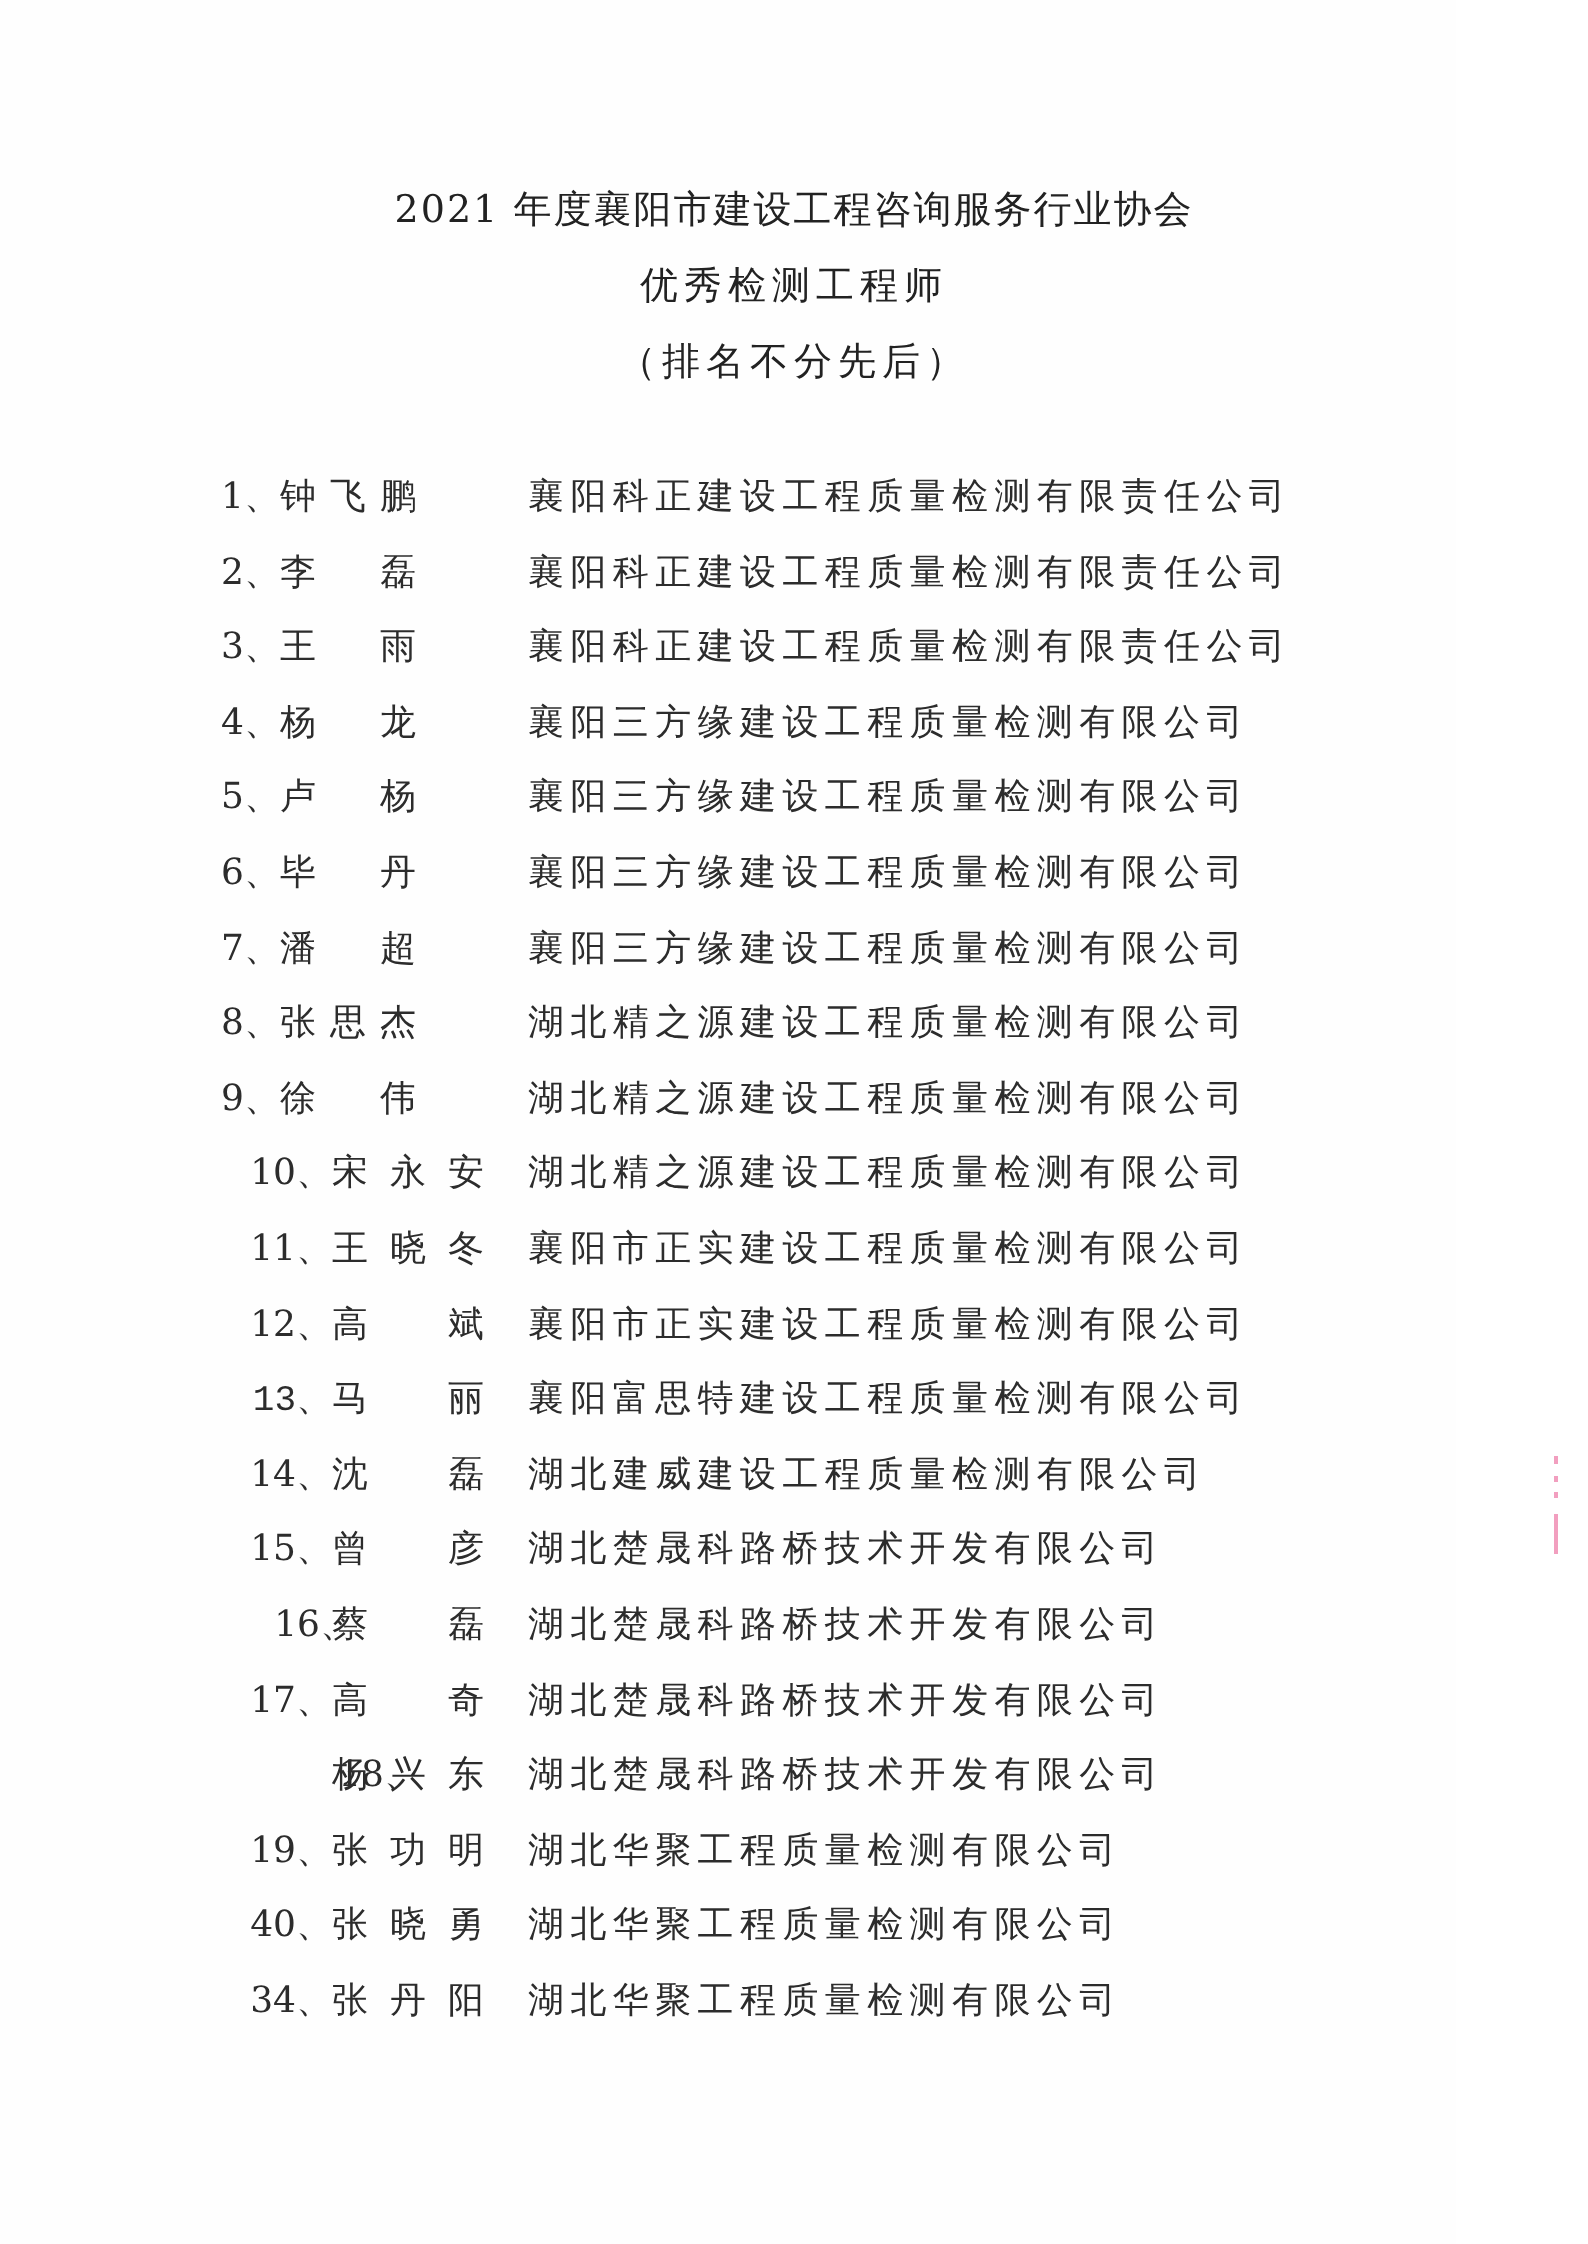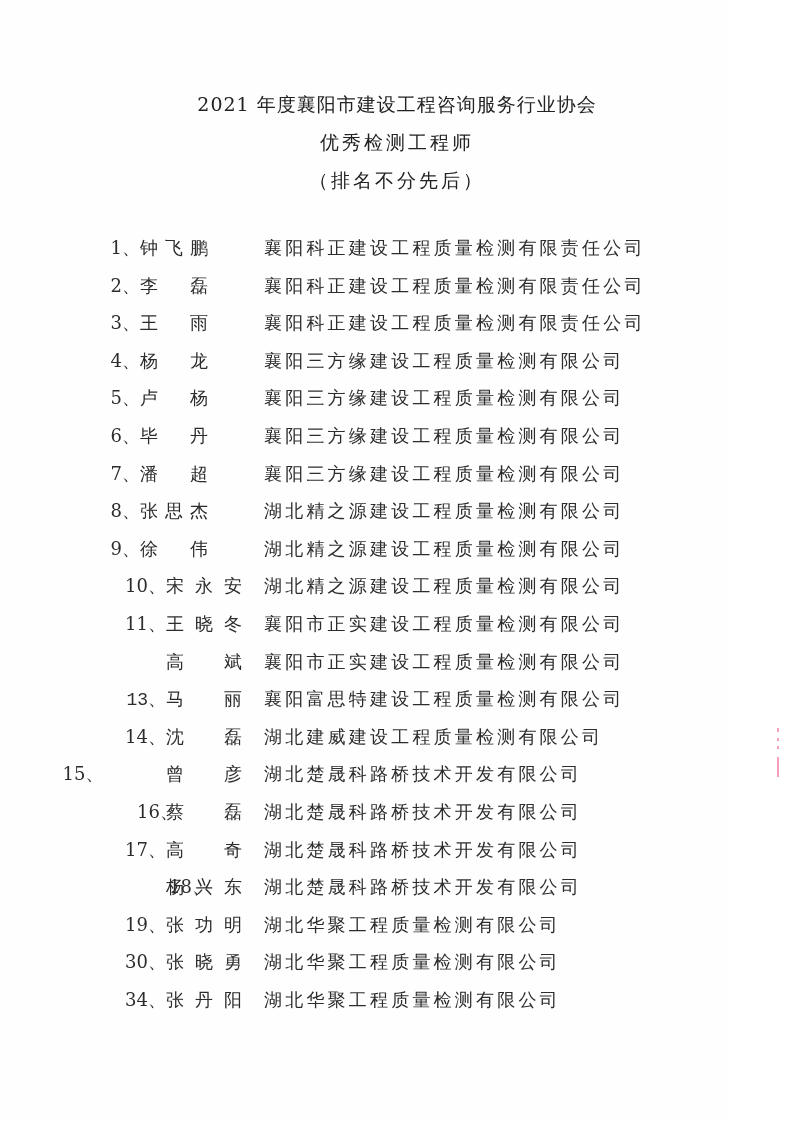--- a/index.html
+++ b/index.html
@@ -176,20 +176,21 @@
       <div class="row" style="top: 376px;">
         <span class="num" style="width: 166px;">11、</span>
         <span class="name" style="left: 166px; width: 76px;">
           <span>王</span>
           <span>晓</span>
           <span>冬</span>
         </span>
         <span class="company">襄阳市正实建设工程质量检测有限公司</span>
       </div>
       <div class="row" style="top: 413.6px;">
+        <span class="num" style="width: 166px;">12、</span>
         <span class="name" style="left: 166px; width: 76px;">
           <span>高</span>
           <span>斌</span>
         </span>
         <span class="company">襄阳市正实建设工程质量检测有限公司</span>
       </div>
       <div class="row" style="top: 451.2px;">
         <span class="num" style="width: 166px; font-family: Liberation Mono, monospace;">13、</span>
         <span class="name" style="left: 166px; width: 76px;">
           <span>马</span>
@@ -199,21 +200,21 @@
       </div>
       <div class="row" style="top: 488.8px;">
         <span class="num" style="width: 166px;">14、</span>
         <span class="name" style="left: 166px; width: 76px;">
           <span>沈</span>
           <span>磊</span>
         </span>
         <span class="company">湖北建威建设工程质量检测有限公司</span>
       </div>
       <div class="row" style="top: 526.4px;">
-        <span class="num" style="width: 166px; text-align: center;">15、</span>
+        <span class="num" style="width: 166px;">15、</span>
         <span class="name" style="left: 166px; width: 76px;">
           <span>曾</span>
           <span>彦</span>
         </span>
         <span class="company">湖北楚晟科路桥技术开发有限公司</span>
       </div>
       <div class="row" style="top: 564px;">
         <span class="num" style="width: 166px; margin-left: 12px;">16、</span>
         <span class="name" style="left: 166px; width: 76px;">
           <span>蔡</span>
@@ -241,21 +242,21 @@
       <div class="row" style="top: 676.8px;">
         <span class="num" style="width: 166px;">19、</span>
         <span class="name" style="left: 166px; width: 76px;">
           <span>张</span>
           <span>功</span>
           <span>明</span>
         </span>
         <span class="company">湖北华聚工程质量检测有限公司</span>
       </div>
       <div class="row" style="top: 714.4px;">
-        <span class="num" style="width: 166px;">30、</span>
+        <span class="num" style="width: 166px;">40、</span>
         <span class="name" style="left: 166px; width: 76px;">
           <span>张</span>
           <span>晓</span>
           <span>勇</span>
         </span>
         <span class="company">湖北华聚工程质量检测有限公司</span>
       </div>
       <div class="row" style="top: 752px;">
         <span class="num" style="width: 166px;">34、</span>
         <span class="name" style="left: 166px; width: 76px;">

